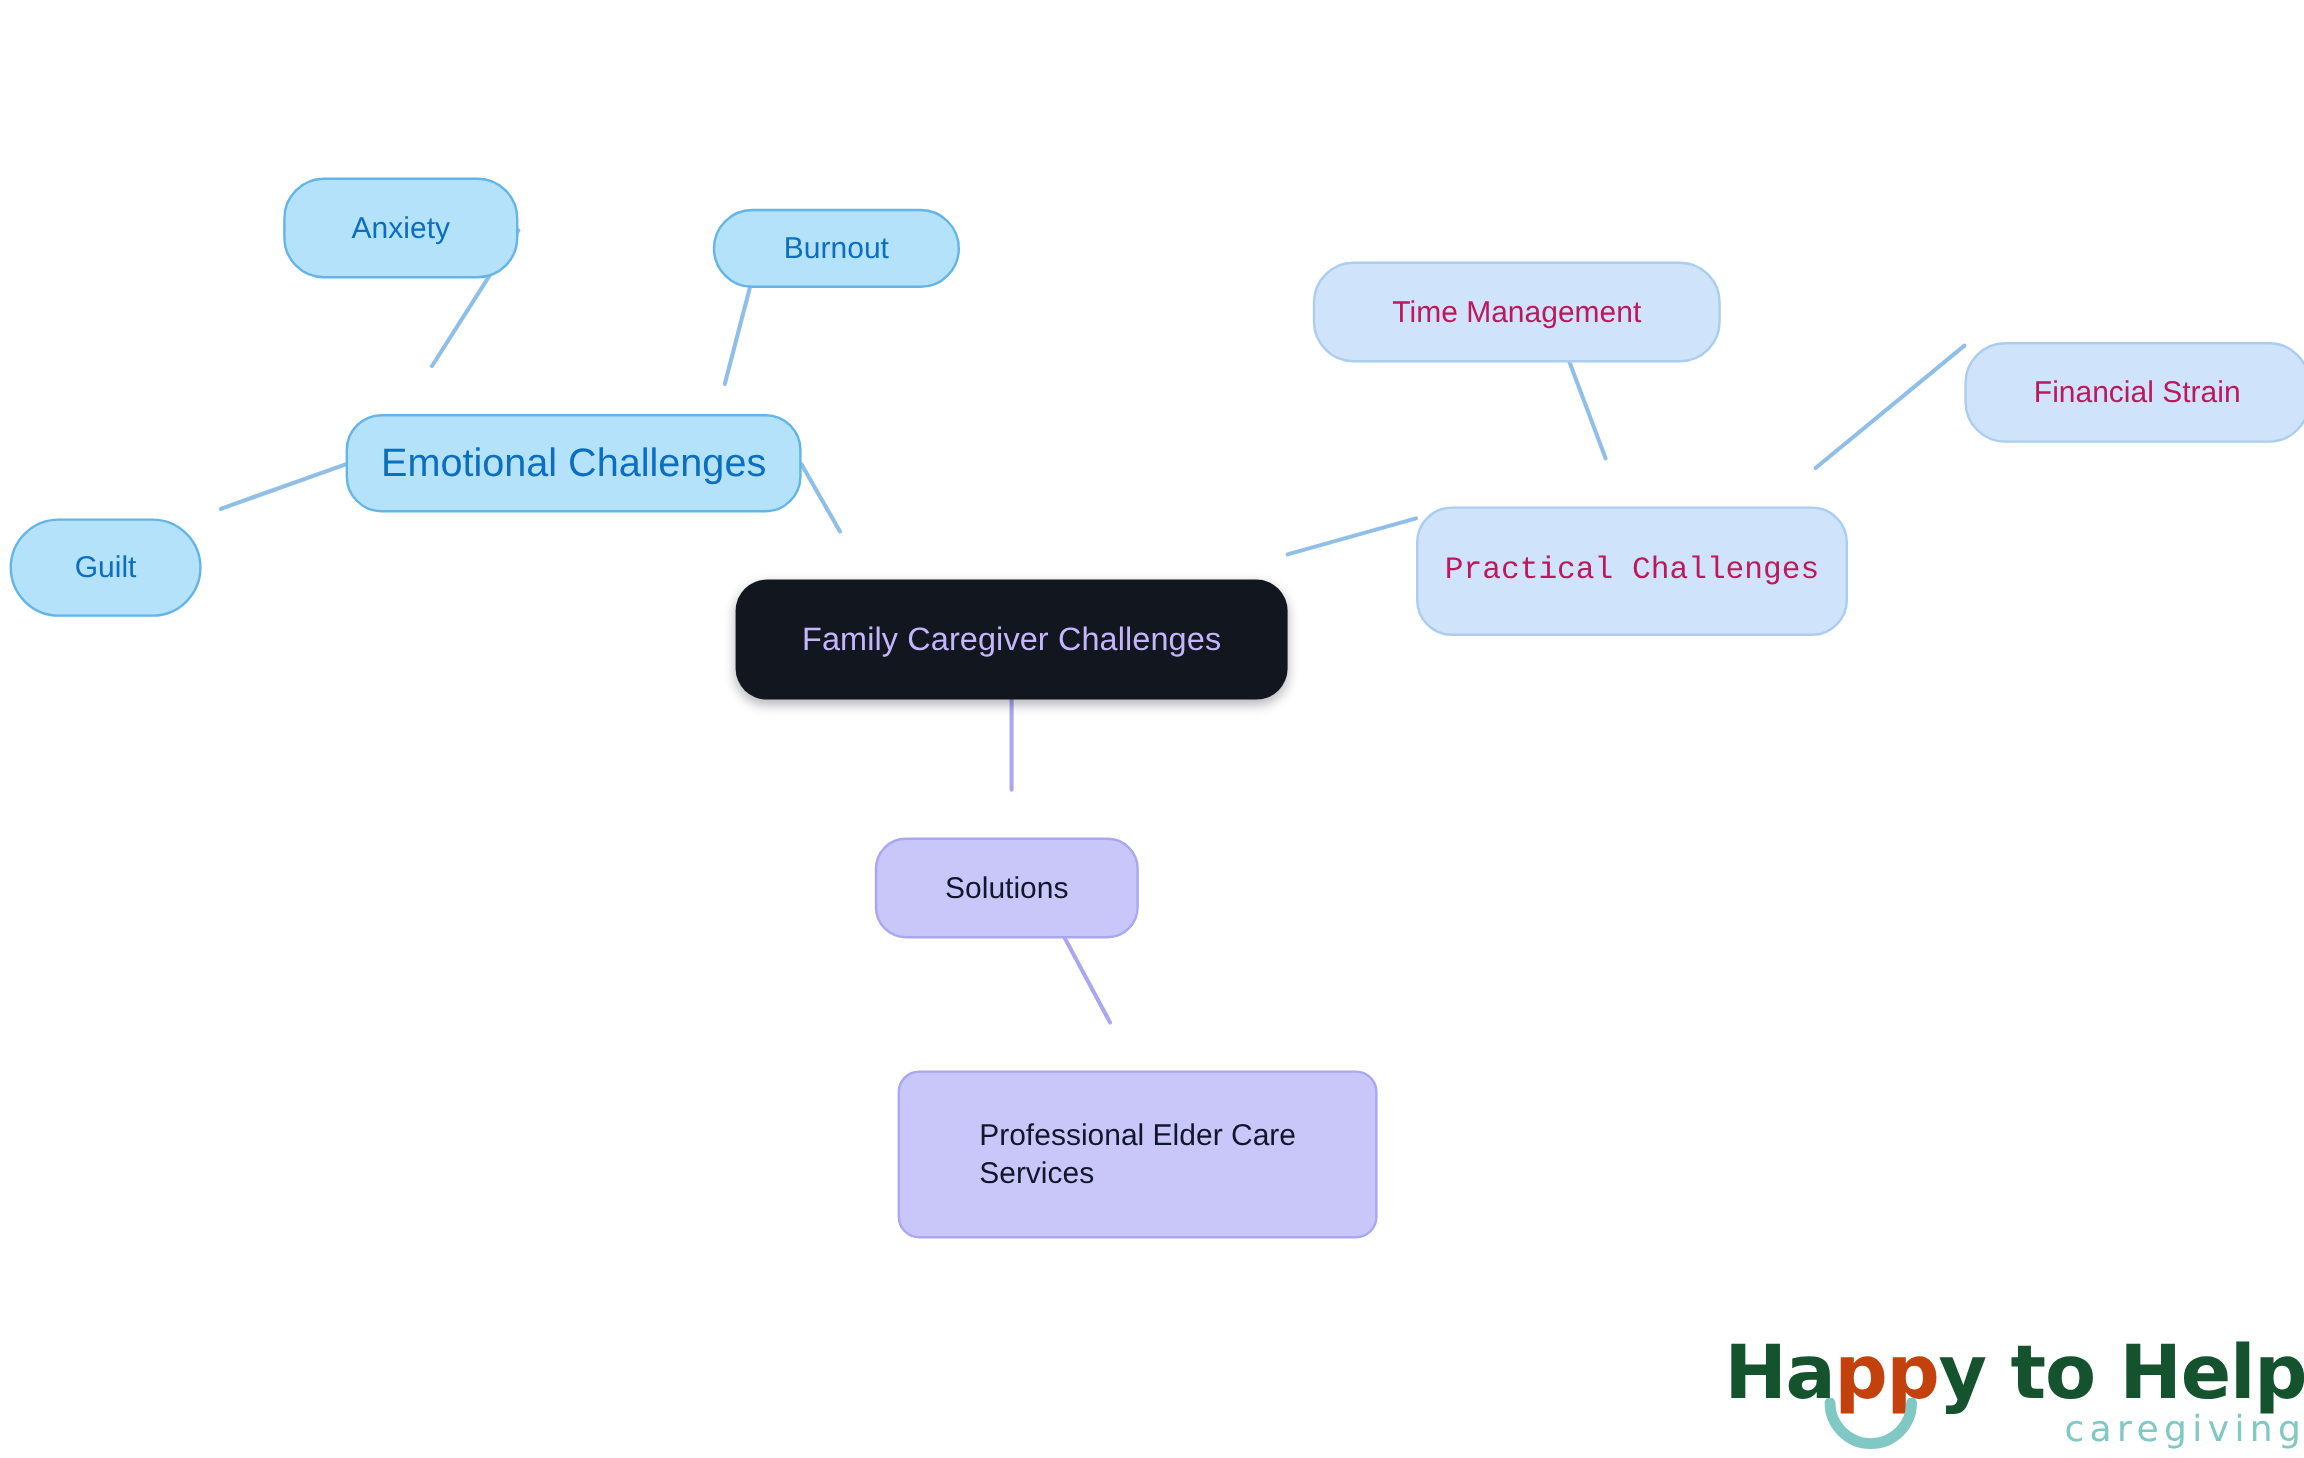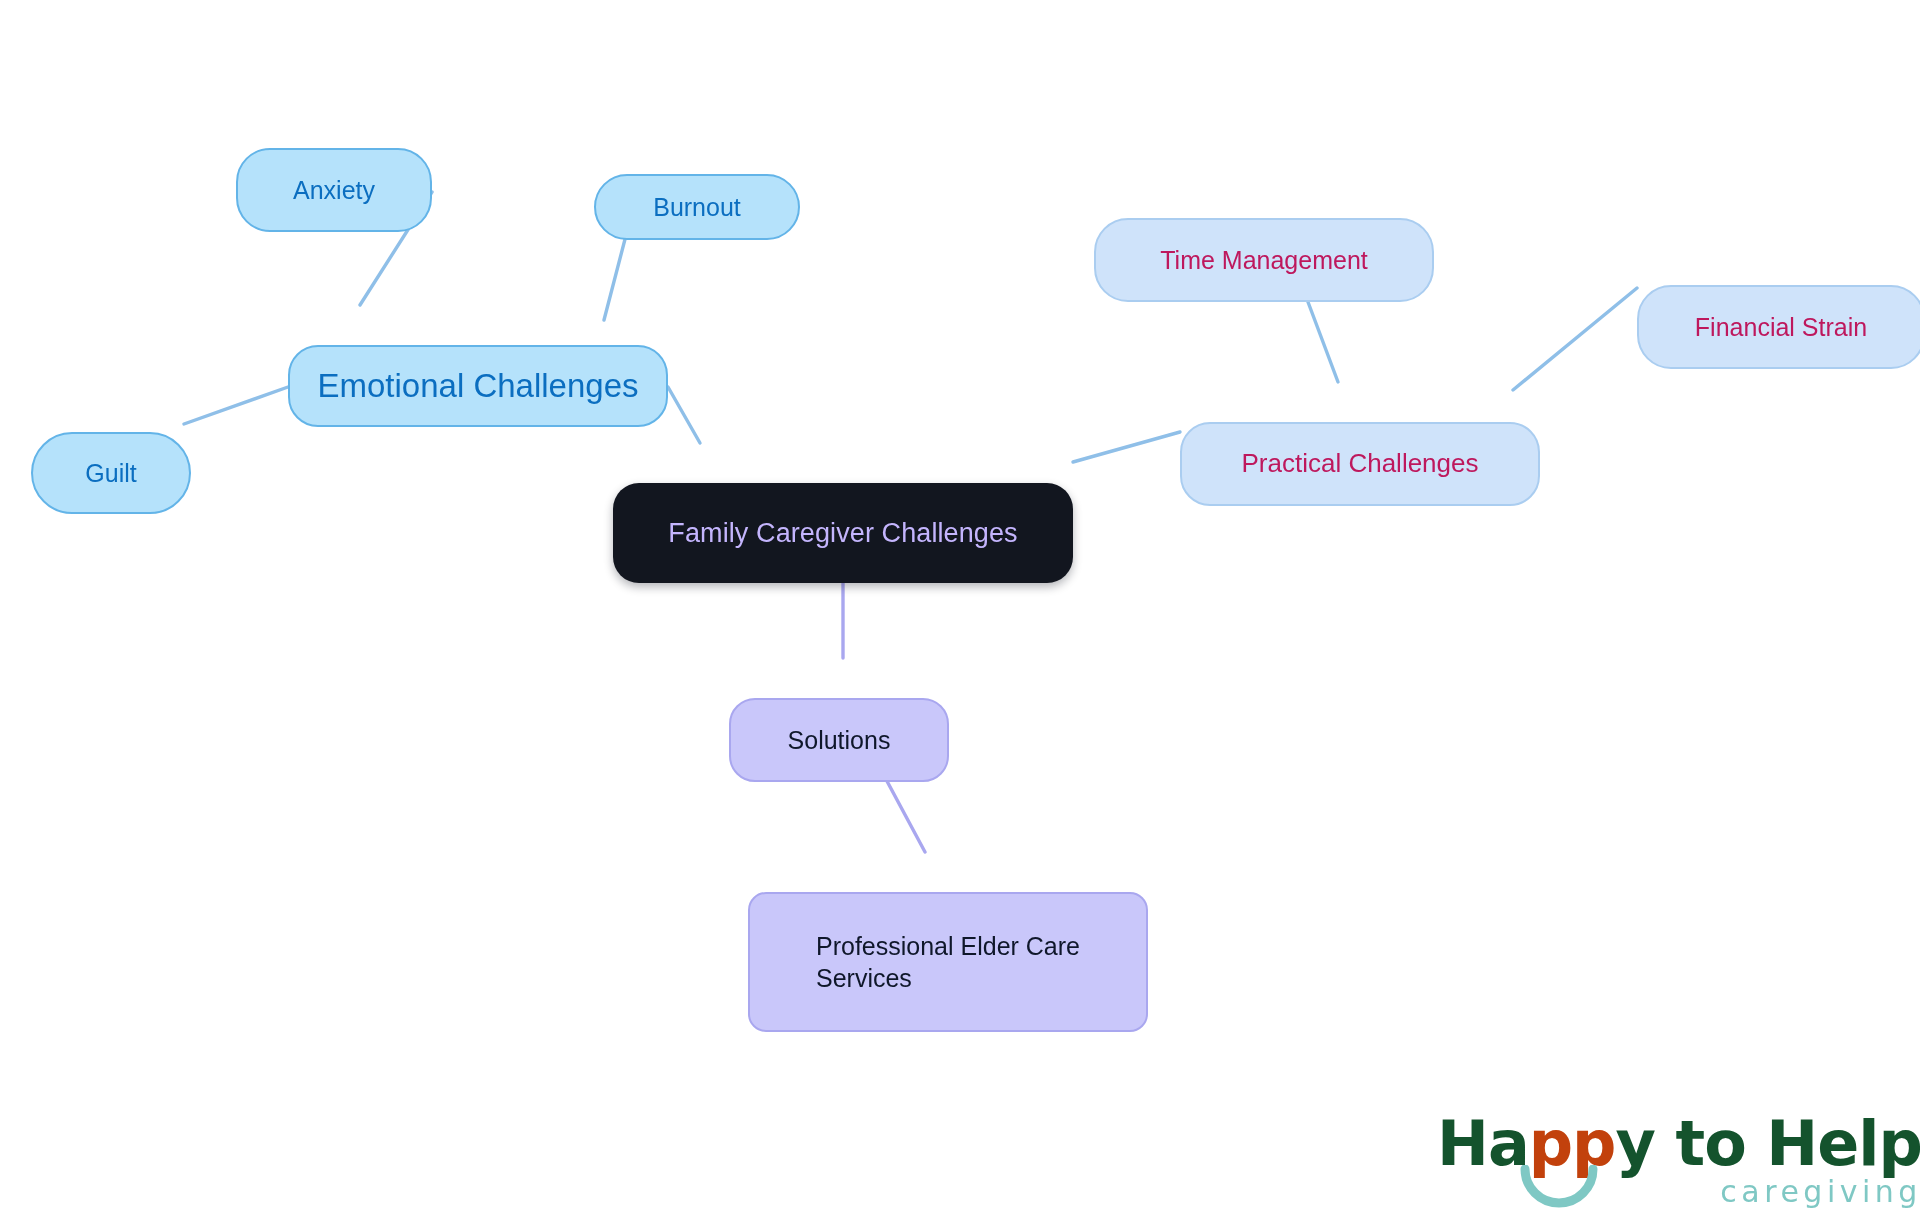--- a/index.html
+++ b/index.html
@@ -145,25 +145,25 @@
   </div>
 
   <div class="node cyan leaf" style="left:236px; top:108px; width:196px; height:84px;">
     <span>Anxiety</span>
   </div>
 
   <div class="node cyan leaf" style="left:594px; top:134px; width:206px; height:66px;">
     <span>Burnout</span>
   </div>
 
-  <div class="node cyan leaf" style="left:31px; top:392px; width:160px; height:82px; border-radius:44px;">
+  <div class="node cyan leaf" style="left:8px; top:392px; width:160px; height:82px; border-radius:44px;">
     <span>Guilt</span>
   </div>
 
-  <div class="node blue" style="left:1180px; top:382px; width:360px; height:84px;">
+  <div class="node blue" style="left:1180px; top:382px; width:360px; height:108px;font-family:Liberation Mono, monospace;">
     <span>Practical Challenges</span>
   </div>
 
   <div class="node blue leaf" style="left:1094px; top:178px; width:340px; height:84px;">
     <span>Time Management</span>
   </div>
 
   <div class="node blue leaf" style="left:1637px; top:245px; width:288px; height:84px;">
     <span>Financial Strain</span>
   </div>

